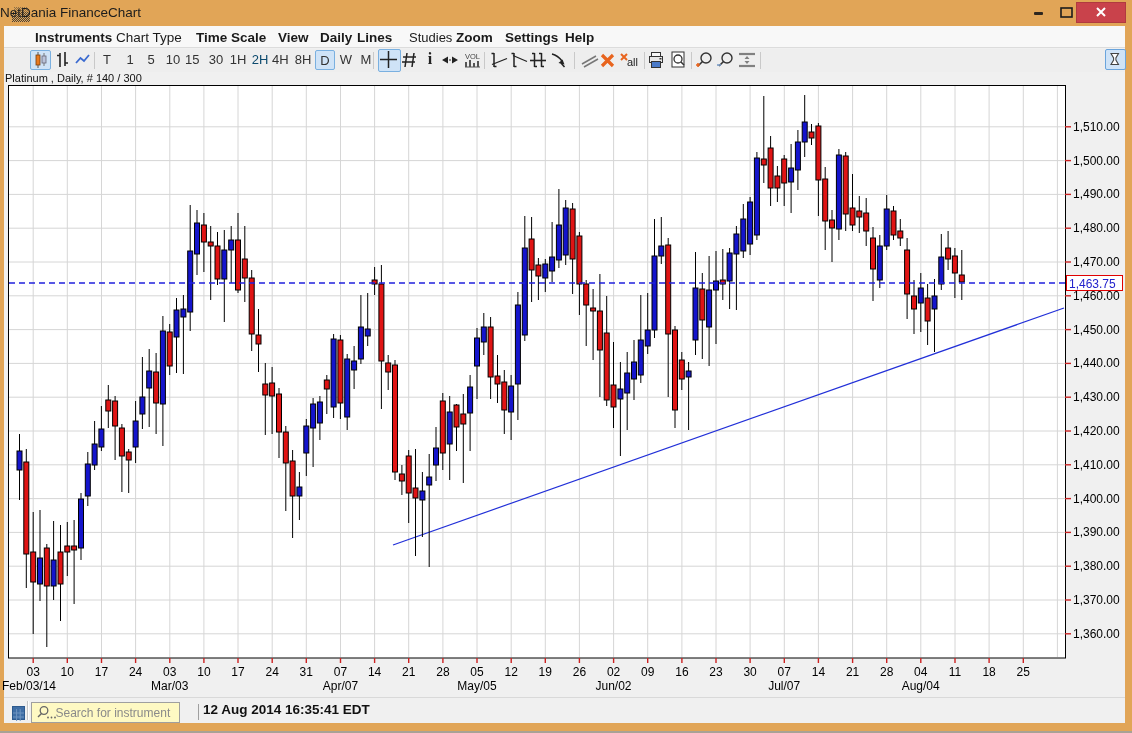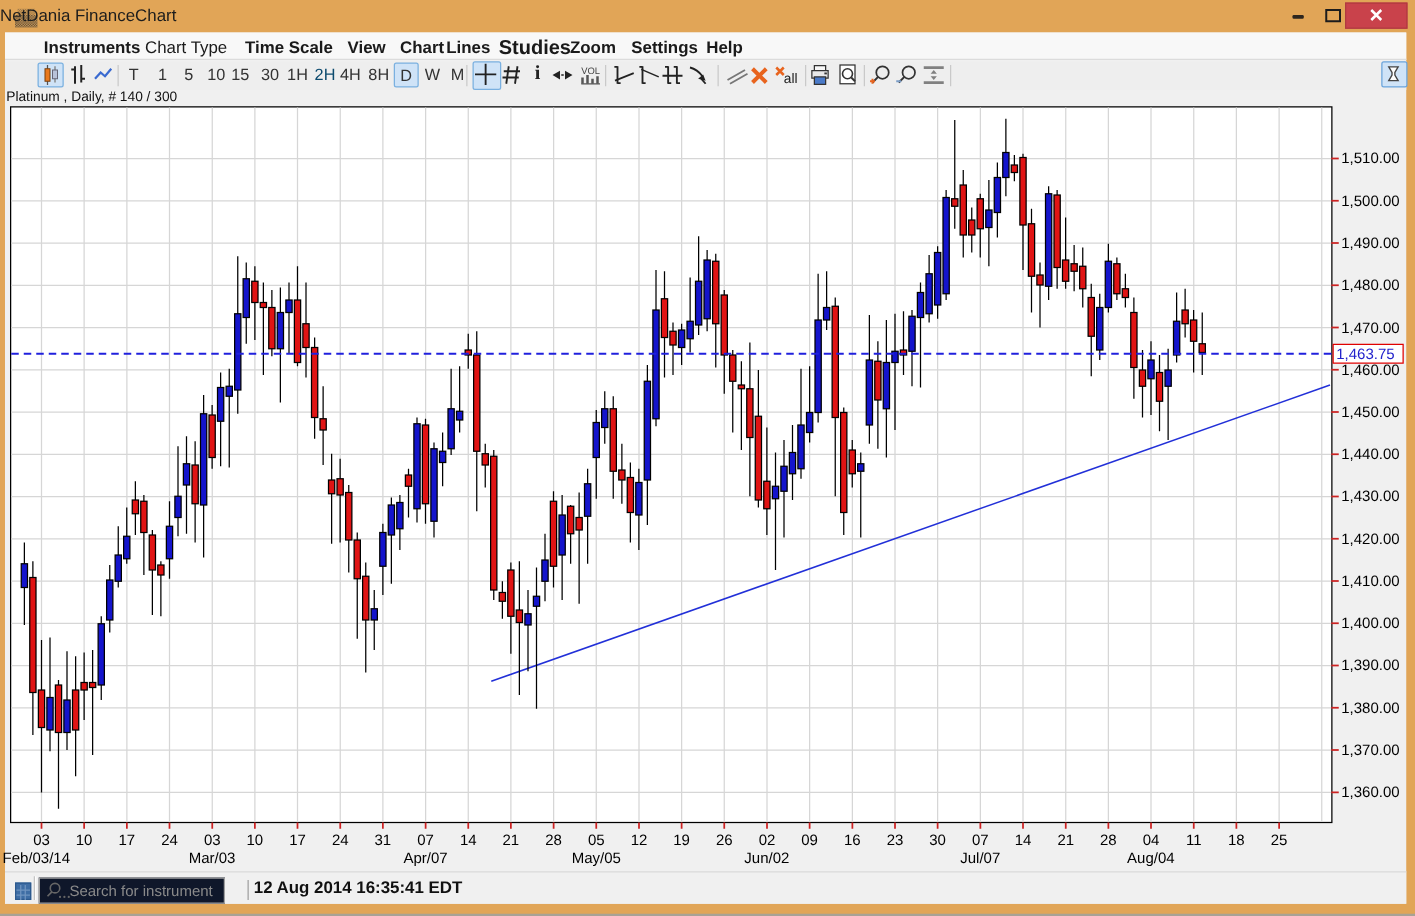--- a/index.html
+++ b/index.html
@@ -29,23 +29,23 @@
       </svg>
   </div>
 </div>
 <div class="panel"></div>
 
 <div style="position:absolute;left:4px;top:26px;width:1121px;height:22px;background:#f8f8f8;border-bottom:1px solid #dcdcdc;box-sizing:border-box">
     <span style="position:absolute;left:31px;top:4px;font-weight:bold;font-size:13.5px;color:#1a1a1a">Instruments</span>
 <span style="position:absolute;left:112px;top:4px;font-weight:normal;font-size:13.5px;color:#1a1a1a">Chart Type</span>
 <span style="position:absolute;left:192px;top:4px;font-weight:bold;font-size:13.5px;color:#1a1a1a">Time Scale</span>
 <span style="position:absolute;left:274px;top:4px;font-weight:bold;font-size:13.5px;color:#1a1a1a">View</span>
-<span style="position:absolute;left:316px;top:4px;font-weight:bold;font-size:13.5px;color:#1a1a1a">Chart</span>
+<span style="position:absolute;left:316px;top:4px;font-weight:bold;font-size:13.5px;color:#1a1a1a">Daily</span>
 <span style="position:absolute;left:353px;top:4px;font-weight:bold;font-size:13.5px;color:#1a1a1a">Lines</span>
-<span style="position:absolute;left:395px;top:4px;font-weight:bold;font-size:16px;color:#1a1a1a">Studies</span>
+<span style="position:absolute;left:405px;top:4px;font-weight:normal;font-size:13px;color:#1a1a1a">Studies</span>
 <span style="position:absolute;left:452px;top:4px;font-weight:bold;font-size:13.5px;color:#1a1a1a">Zoom</span>
 <span style="position:absolute;left:501px;top:4px;font-weight:bold;font-size:13.5px;color:#1a1a1a">Settings</span>
 <span style="position:absolute;left:561px;top:4px;font-weight:bold;font-size:13.5px;color:#1a1a1a">Help</span>
   </div>
 
 <div style="position:absolute;left:4px;top:49px;width:1121px;height:23px;background:#eeeeee">
 <div style="position:absolute;left:26px;top:1px;width:21px;height:20px;background:#cfe3f7;border:1px solid #7ab0e0;border-radius:2px;box-sizing:border-box"><svg width="19" height="18">
         <line x1="7" y1="1" x2="7" y2="17" stroke="#555"></line>
         <rect x="5" y="4" width="4" height="10" fill="#e87a20" stroke="#774010" stroke-width="0.8"></rect>
         <line x1="13" y1="2" x2="13" y2="15" stroke="#777"></line>
@@ -154,21 +154,21 @@
 <div style="position:absolute;left:5px;top:72px;font-size:11px;color:#111">Platinum , Daily, # 140 / 300</div>
 
 <div style="position:absolute;left:4px;top:697px;width:1121px;height:26px;background:#f0f0f0;border-top:1px solid #d9d9d9;box-sizing:border-box">
   <div style="position:absolute;left:8px;top:8px;width:11px;height:12px;background:#3f6ea5;border:1px solid #2d5a8e">
     <svg width="11" height="12">
         <path d="M3.6 0 V12 M7.2 0 V12 M0 4 H11 M0 8 H11" stroke="#6f94c0" stroke-width="1"></path>
       </svg>
   </div>
   <div style="position:absolute;left:23px;top:3px;width:1px;height:19px;background:#c4c4c4"></div>
   <div style="position:absolute;left:24px;top:3px;width:1px;height:19px;background:#fdfdfd"></div>
-  <div style="position:absolute;left:26.5px;top:4px;width:147px;height:19px;background:#0f172a;border:1px solid #9f9f9f;white-space:nowrap;overflow:hidden">
+  <div style="position:absolute;left:26.5px;top:4px;width:147px;height:19px;background:#fef9c3;border:1px solid #9f9f9f;white-space:nowrap;overflow:hidden">
      <svg width="26" height="17" style="position:absolute;left:3px;top:1px">
         <circle cx="9" cy="6.5" r="3.8" fill="none" stroke="#666" stroke-width="1.3"></circle>
         <line x1="6.5" y1="9.5" x2="3" y2="13" stroke="#666" stroke-width="1.4"></line>
         <circle cx="13" cy="13.5" r="0.9" fill="#666"></circle>
         <circle cx="16.5" cy="13.5" r="0.9" fill="#666"></circle>
         <circle cx="20" cy="13.5" r="0.9" fill="#666"></circle>
       </svg>
      <span style="position:absolute;left:24px;top:3px;font-size:12px;color:#8a8a8a">Search for instrument</span>
   </div>
   <div style="position:absolute;left:194px;top:6px;width:1px;height:16px;background:#9f9f9f"></div>

